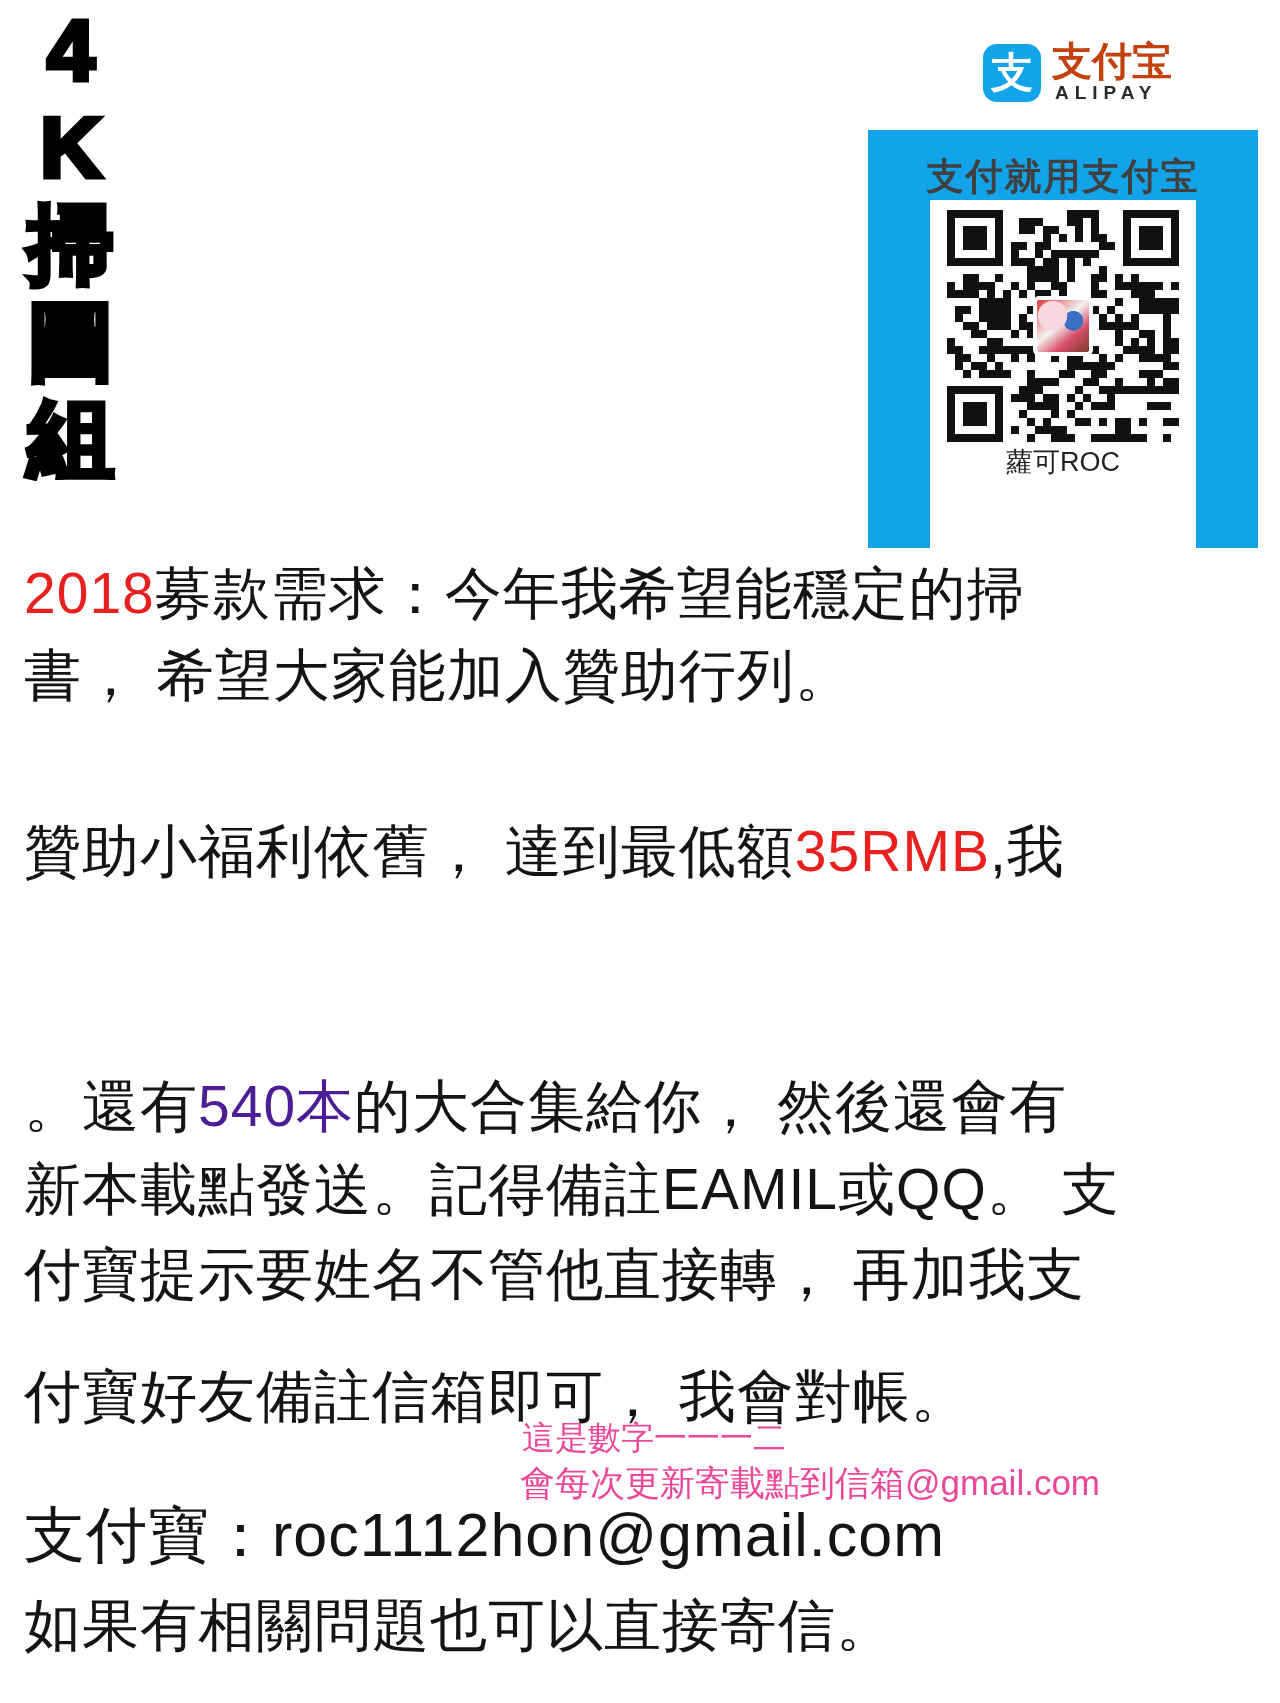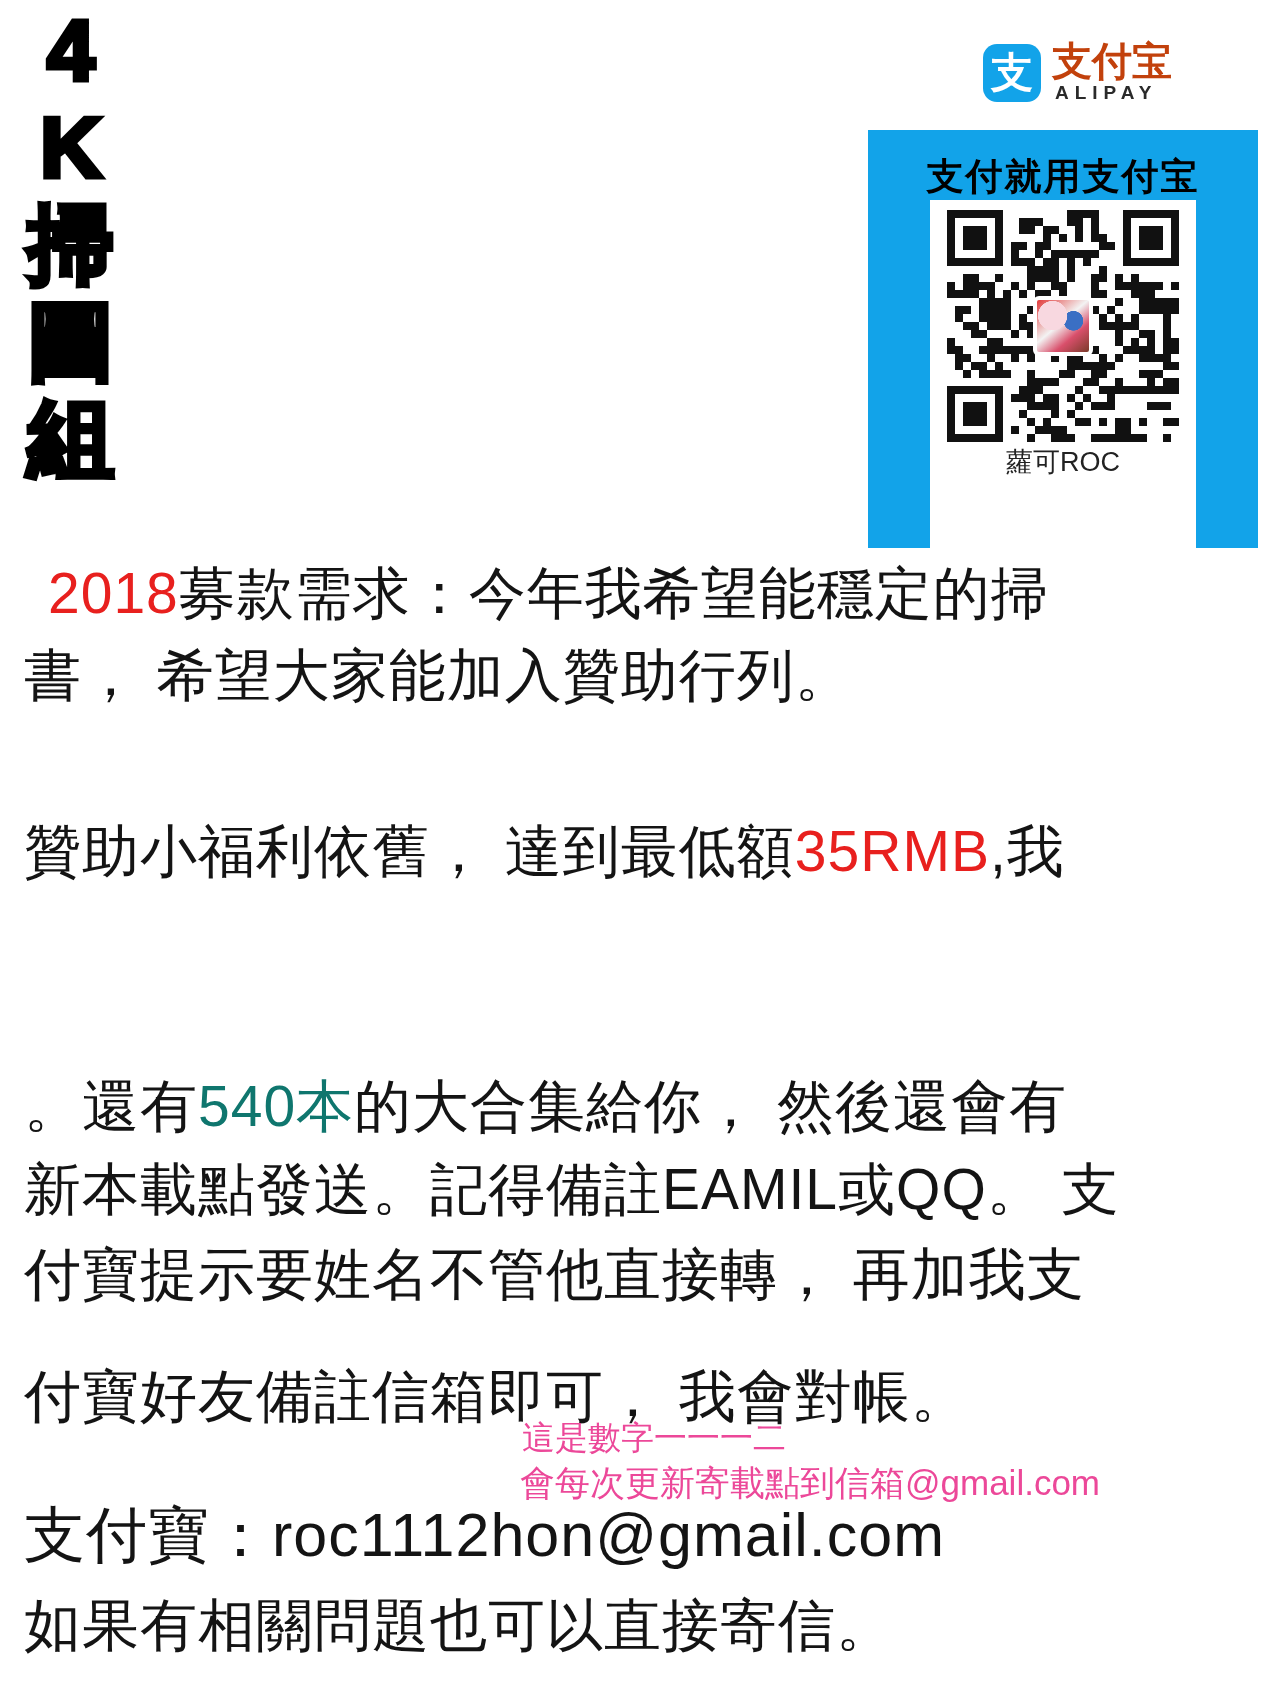--- a/index.html
+++ b/index.html
@@ -17,21 +17,21 @@
   .alipay-logo{
     position:absolute;left:983px;top:44px;width:58px;height:58px;border-radius:14px;
     background:#12a3e9;display:flex;align-items:center;justify-content:center;
   }
   .alipay-logo .glyph{color:#fff;font-size:42px;font-weight:bold;line-height:1;}
   .brand-cn{position:absolute;left:1052px;top:34px;font-size:40px;font-weight:bold;color:#c2410c;}
   .brand-en{position:absolute;left:1055px;top:82px;font-size:19px;font-weight:bold;letter-spacing:6px;color:#2a2a2a;}
   
   .card{position:absolute;left:868px;top:130px;width:390px;height:418px;background:#12a3e9;}
   .card-banner{
-    position:absolute;left:0;top:22px;width:100%;text-align:center;color:#000000;
+    position:absolute;left:0;top:22px;width:100%;text-align:center;color:#404040;
     font-size:37px;font-weight:bold;letter-spacing:2px;
   }
   .qr-panel{position:absolute;left:62px;top:70px;width:266px;height:376px;background:#ffffff;}
   .qr-box{position:absolute;left:17px;top:10px;width:232px;height:232px;}
   .qr-avatar{
     position:absolute;left:50%;top:50%;transform:translate(-50%,-50%);
     width:52px;height:52px;border:4px solid #fff;border-radius:6px;
     background:
       radial-gradient(circle at 30% 30%, #f8d8e0 0 28%, transparent 29%),
       radial-gradient(circle at 70% 40%, #3a6fc4 0 20%, transparent 21%),
@@ -360,25 +360,25 @@
             <rect x="0" y="176" width="56" height="56" fill="#111"></rect>
             <rect x="8" y="184" width="40" height="40" fill="#fff"></rect>
             <rect x="16" y="192" width="24" height="24" fill="#111"></rect>
           </svg>
         <div class="qr-avatar"></div>
       </div>
       <div class="qr-label">蘿可ROC</div>
     </div>
   </div>
 
-  <div class="line" style="top:560px;"><span style="color: rgb(232, 32, 30); margin-left: 24px;">2018</span><span>募款需求：今年我希望能穩定的掃</span></div>
+  <div class="line" style="top:560px;"><span style="color: rgb(232, 32, 30);">2018</span><span>募款需求：今年我希望能穩定的掃</span></div>
   <div class="line" style="top:642px;"><span>書， 希望大家能加入贊助行列。</span></div>
 
   <div class="line" style="top:818px;"><span>贊助小福利依舊， 達到最低額</span><span style="color: rgb(232, 32, 30);">35RMB</span><span>,我</span></div>
-  <div class="line" style="top:1073px;"><span>。還有</span><span style="color: #0f766e;">540本</span><span>的大合集給你， 然後還會有</span></div>
+  <div class="line" style="top:1073px;"><span>。還有</span><span style="color: #4c1d95;">540本</span><span>的大合集給你， 然後還會有</span></div>
   <div class="line" style="top:1156px;"><span>新本載點發送。記得備註EAMIL或QQ。 支</span></div>
   <div class="line" style="top:1241px;"><span>付寶提示要姓名不管他直接轉， 再加我支</span></div>
   <div class="line" style="top:1323px;margin-top:40px;"><span>付寶好友備註信箱即可， 我會對帳。</span></div>
 
   <div class="note-line" style="left:522px;top:1416px;font-size:33px;">這是數字一一一二</div>
   <div class="note-line" style="left:520px;top:1460px;font-size:35px;">會每次更新寄載點到信箱@gmail.com</div>
 
   <div class="line line--big" style="top:1502px;"><span>支付寶：roc1112hon@gmail.com</span></div>
   <div class="line" style="top:1592px;"><span>如果有相關問題也可以直接寄信。</span></div>
 

